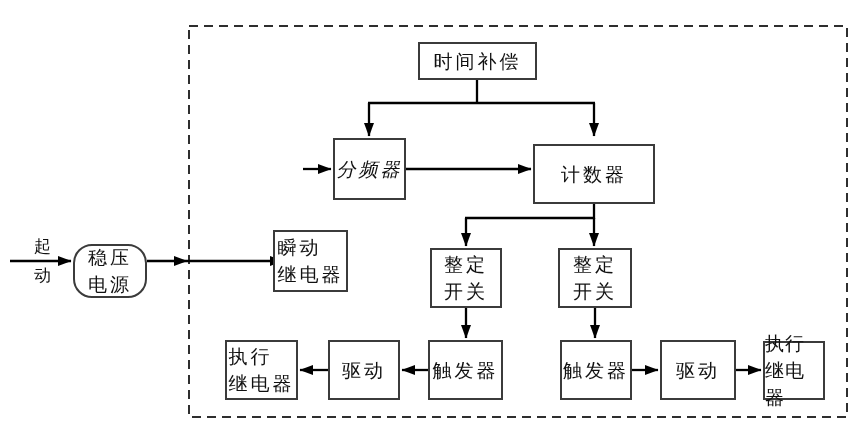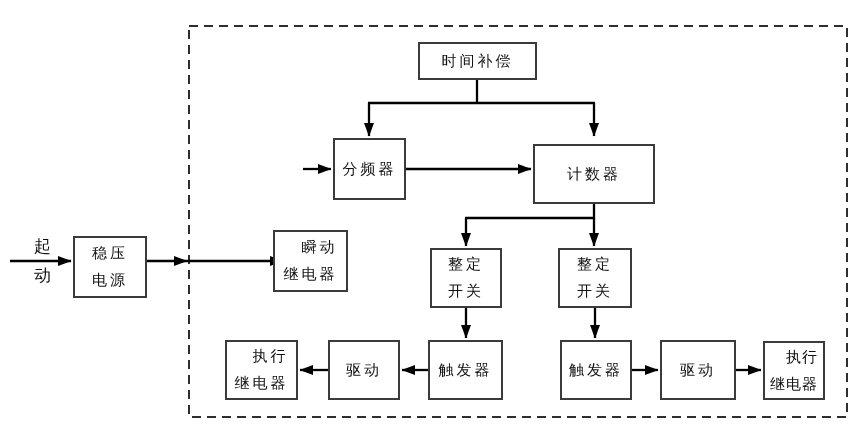--- a/index.html
+++ b/index.html
@@ -6,21 +6,21 @@
   .canvas {
     position:relative; width:866px; height:439px; background:#ffffff;
     font-family:"Liberation Serif","DejaVu Serif",serif;
     color:#111;
   }
   .wires { position:absolute; left:0; top:0; width:866px; height:439px; }
   .box {
     position:absolute; box-sizing:border-box;
     border:2px solid #3b3b3b; background:#ffffff;
     display:flex; align-items:center; justify-content:center;
-    text-align:right; font-size:15px; letter-spacing:3px;
+    text-align:left; font-size:19px; letter-spacing:3px;
     line-height:27px; white-space:pre-line; z-index:2;
   }
   .floating-label {
     position:absolute; text-align:center; font-size:17px;
     letter-spacing:1px; line-height:29px; white-space:pre-line; z-index:2;
   }
 </style>
 </head>
 <body>
 
@@ -66,25 +66,25 @@
       <line x1="736" y1="370" x2="761" y2="370" marker-end="url(#arrow)"></line>
     </g>
   </svg>
 
   <div class="floating-label" style="left:22px; top:232px; width:42px;">起
 动</div>
 
   <div class="box" style="left:418px; top:42px;  width:119px; height:38px;">时间补偿</div>
 
 
-  <div class="box" style="left:333px; top:138px; width:73px;  height:62px;">分频器</div>
+  <div class="box" style="left:333px; top:138px; width:73px;  height:62px;font-style:italic;">分频器</div>
 
   <div class="box" style="left:533px; top:144px; width:122px; height:60px;">计数器</div>
 
-  <div class="box" style="left:73px;  top:236px; width:74px;  height:62px;">稳压
+  <div class="box" style="left:73px;  top:244px; width:74px;  height:54px;border-radius:19px;">稳压
 电源</div>
 
   <div class="box" style="left:273px; top:230px; width:75px;  height:62px;">瞬动
 继电器</div>
 
   <div class="box" style="left:430px; top:248px; width:72px;  height:60px;">整定
 开关</div>
 
   <div class="box" style="left:558px; top:248px; width:74px;  height:60px;">整定
 开关</div>

